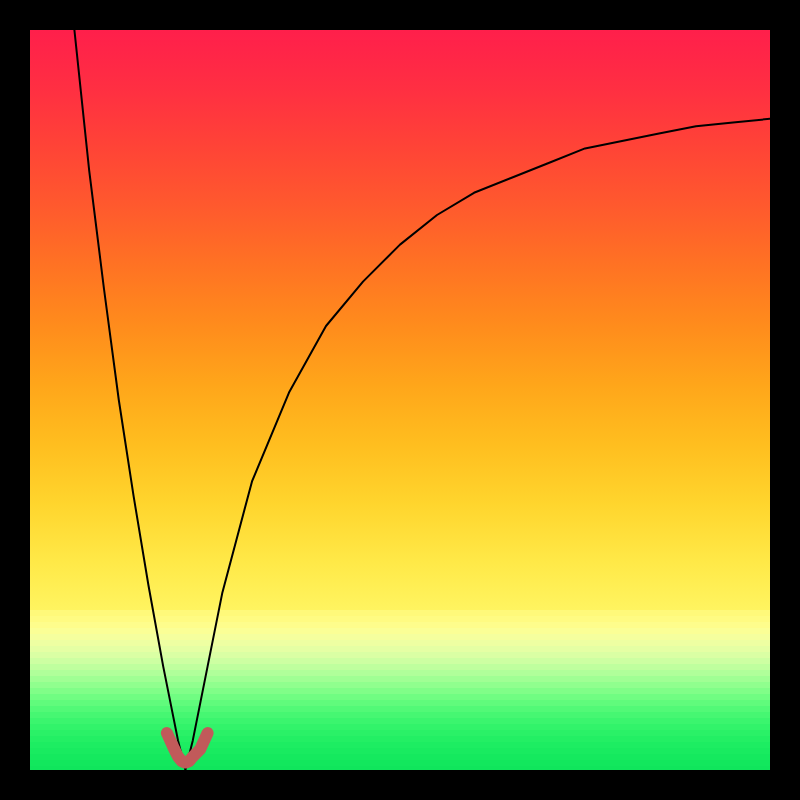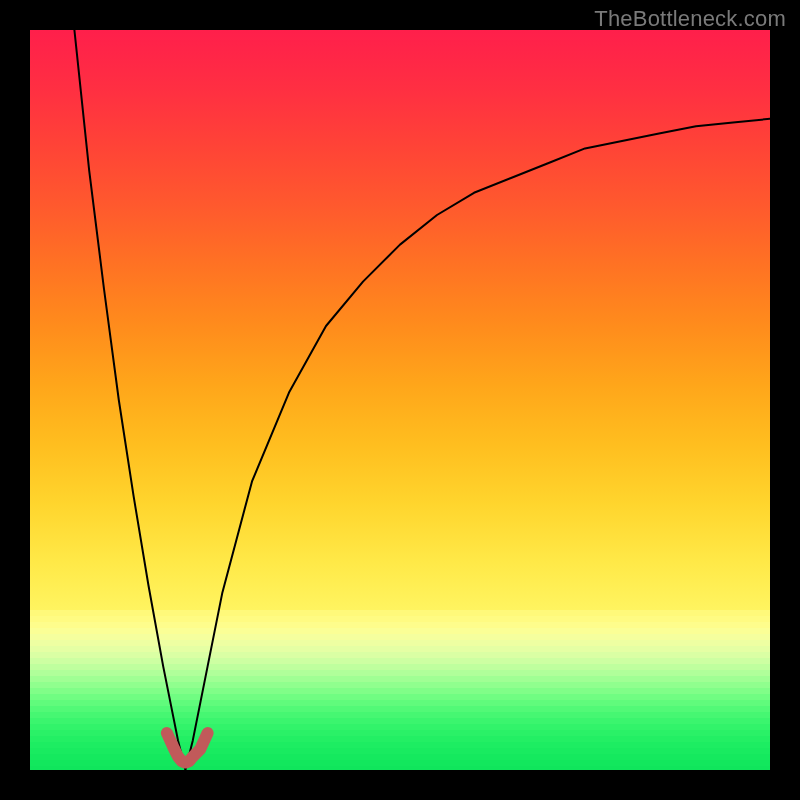--- a/index.html
+++ b/index.html
@@ -68,21 +68,20 @@
     left: 0; top: 0;
     width: 100%;
     height: 100%;
     pointer-events: none;
   }
 </style>
 </head>
 <body>
 
 <div class="frame">
-  <div class="watermark">TheBottleneck.com</div>
   <div class="plot-area">
     <div class="thin-bands">
       <div class="band" style="bottom:154px;background:#fff97a;"></div>
       <div class="band" style="bottom:148px;background:#fffb82;"></div>
       <div class="band" style="bottom:142px;background:#fefd8c;"></div>
       <div class="band" style="bottom:136px;background:#fbff96;"></div>
       <div class="band" style="bottom:130px;background:#f5ff9e;"></div>
       <div class="band" style="bottom:124px;background:#eeffa2;"></div>
       <div class="band" style="bottom:118px;background:#e5ffa4;"></div>
       <div class="band" style="bottom:112px;background:#daffa4;"></div>

